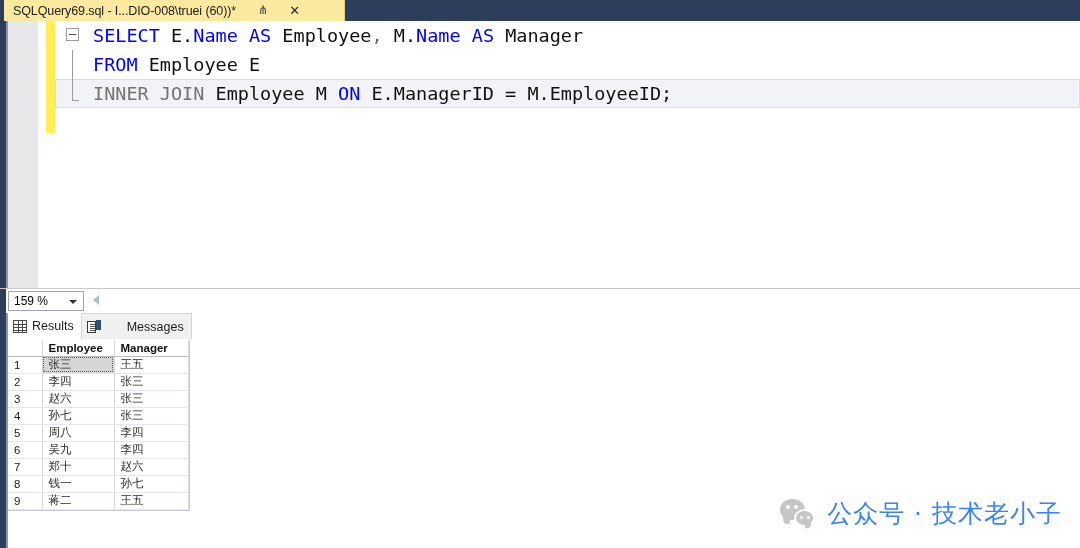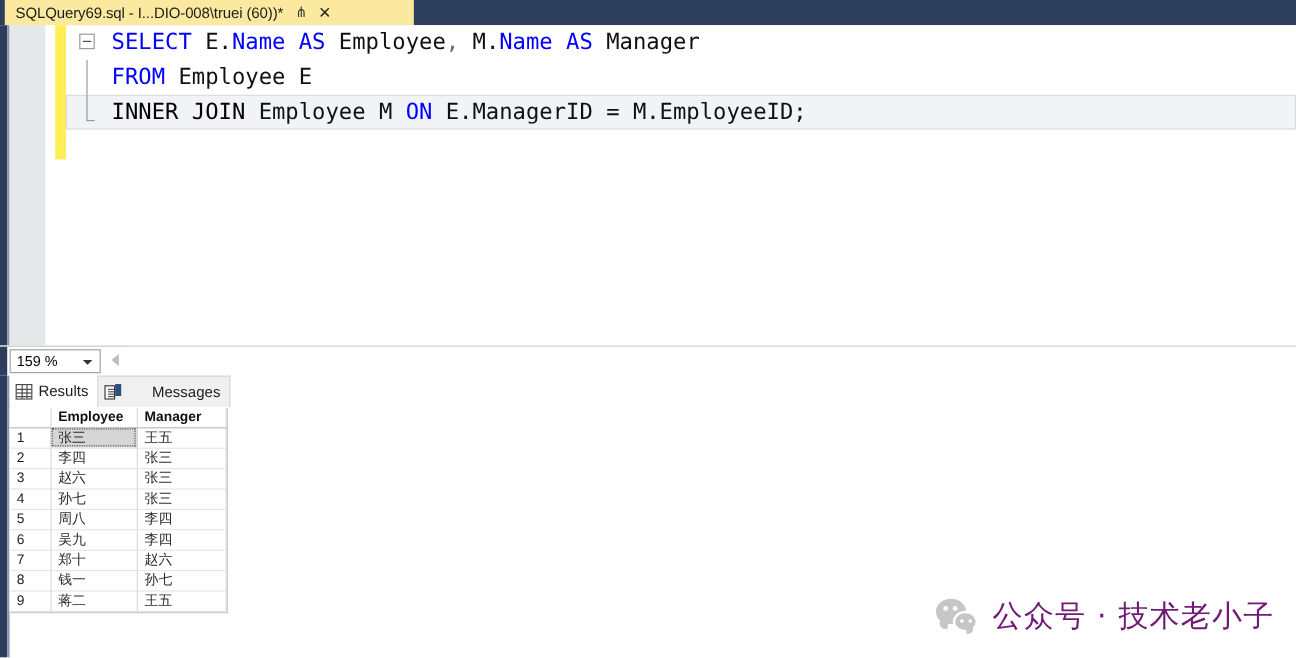--- a/index.html
+++ b/index.html
@@ -51,21 +51,21 @@
     position:absolute;left:55px;top:0;width:1025px;height:267px;
     font-family:"DejaVu Sans Mono", monospace;
     font-size:18.5px;
     line-height:29px;
     color:#111111;
     white-space:pre;
   }
   .cline{position:relative;height:29px;padding-left:38px;box-sizing:border-box;}
   .cline.sel{background:#f2f3f7;outline:1px solid #dcdde4;outline-offset:-1px;}
   .kw{color:#0000ff;}
-  .gray{color:#000000;}
+  .gray{color:#737373;}
   .punct{color:#6a6a6a;}
 
   
   .outline-box{
     position:absolute;left:11px;top:7px;width:13px;height:13px;
     border:1px solid #9a9a9a;background:#ffffff;box-sizing:border-box;
   }
   .outline-box:after{
     content:"";position:absolute;left:2px;top:5px;width:7px;height:1px;background:#4a4a4a;
   }
@@ -186,30 +186,30 @@
   .wechat-ico .small:after{
     content:"";position:absolute;right:2px;bottom:-3px;width:6px;height:7px;
     background:#c6c6c6;border-radius:0 0 60% 0;transform:rotate(-8deg);
   }
   .wechat-ico .small .d1,.wechat-ico .small .d2{
     position:absolute;top:5px;width:3px;height:3px;border-radius:50%;background:#ffffff;
   }
   .wechat-ico .small .d1{left:4px;} .wechat-ico .small .d2{left:11px;}
   .wm-text{
     font-family:"DejaVu Sans", sans-serif;
-    font-size:25px;color:#701a75;letter-spacing:1px;white-space:nowrap;
+    font-size:25px;color:#3b82f6;letter-spacing:1px;white-space:nowrap;
   }
 </style>
 </head>
 <body>
 
 <div id="app">
 
   <div class="tabstrip">
-    <div class="tab" id="doc-tab" style="width: 341px;">
+    <div class="tab" id="doc-tab" style="width: 341px; gap: 12px;">
       <span class="tab-title">SQLQuery69.sql - I...DIO-008\truei (60))*</span>
       <span class="tab-pin">⋔</span>
       <span class="tab-close">✕</span>
     </div>
   </div>
 
   <div class="editor">
     <div class="ed-railleft"></div>
     <div class="ed-railedge"></div>
     <div class="ed-indicator"></div>

